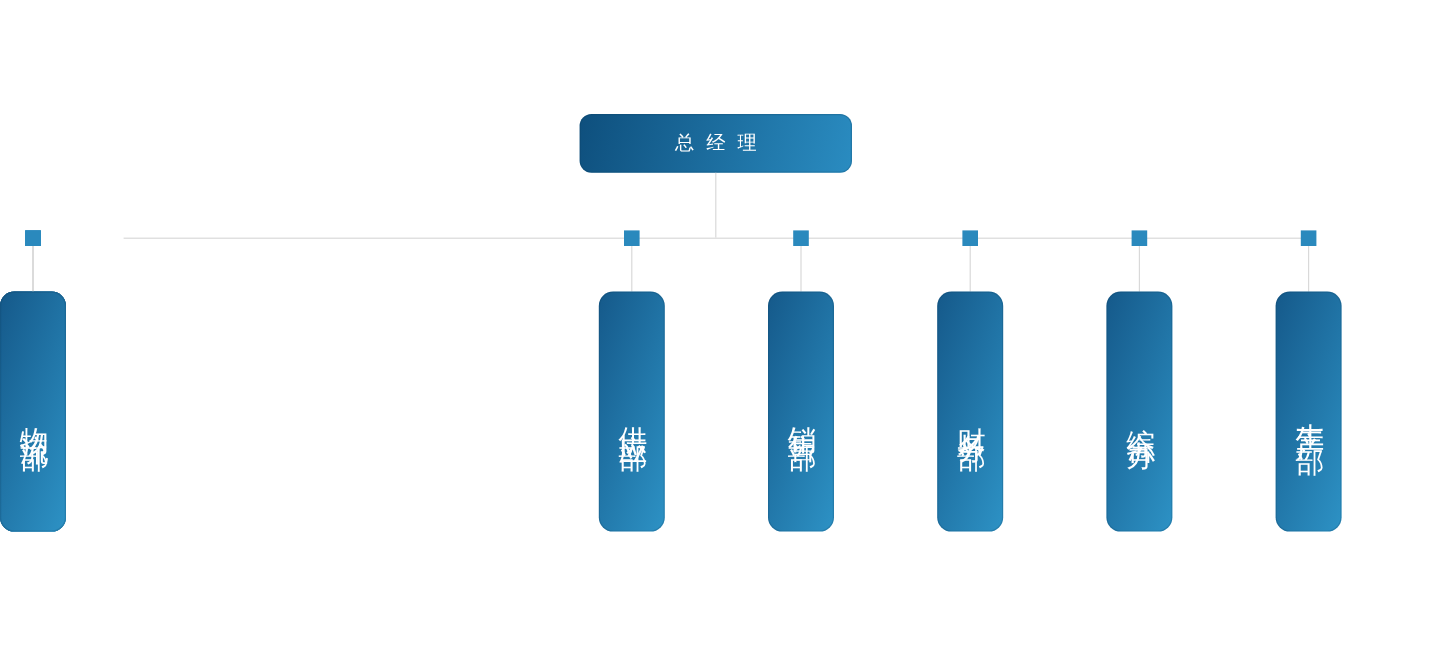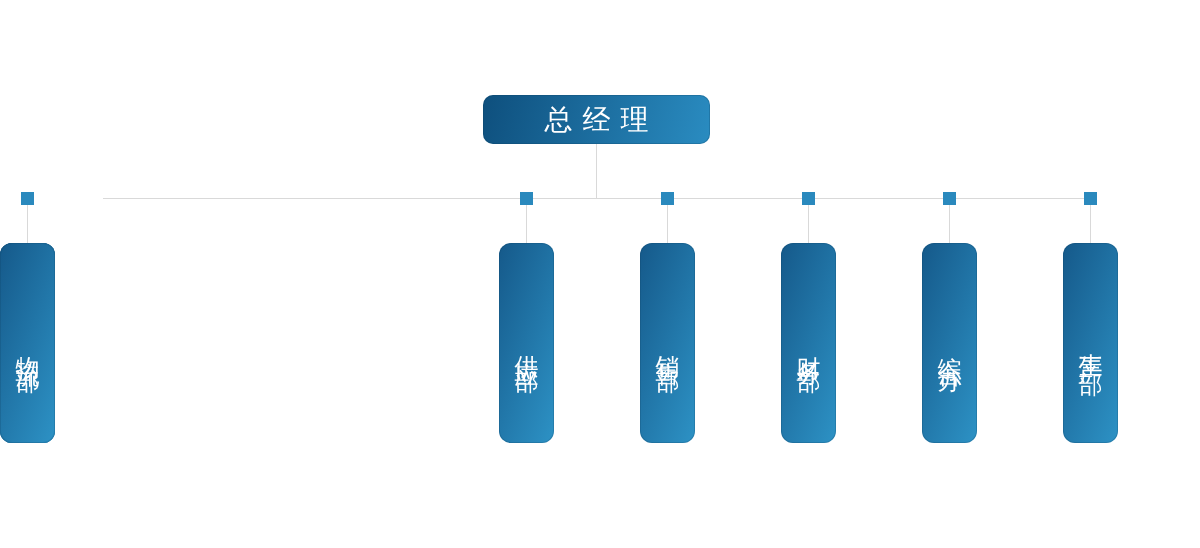--- a/index.html
+++ b/index.html
@@ -23,21 +23,21 @@
     height: 49px;
     border-radius: 10px;
     background: linear-gradient(105deg, var(--grad-root-a) 0%, var(--grad-root-b) 100%);
     box-shadow: inset 0 0 0 1px rgba(12, 62, 95, 0.25);
     display: flex;
     align-items: center;
     justify-content: center;
   }
   .root-label {
     color: var(--text-color);
-    font-size: 28px;
+    font-size: 16px;
     font-weight: 400;
     letter-spacing: 10px;
     padding-left: 10px; 
     white-space: nowrap;
   }
   
   .root-drop {
     position: absolute;
     left: 596px;
     top: 144px;

